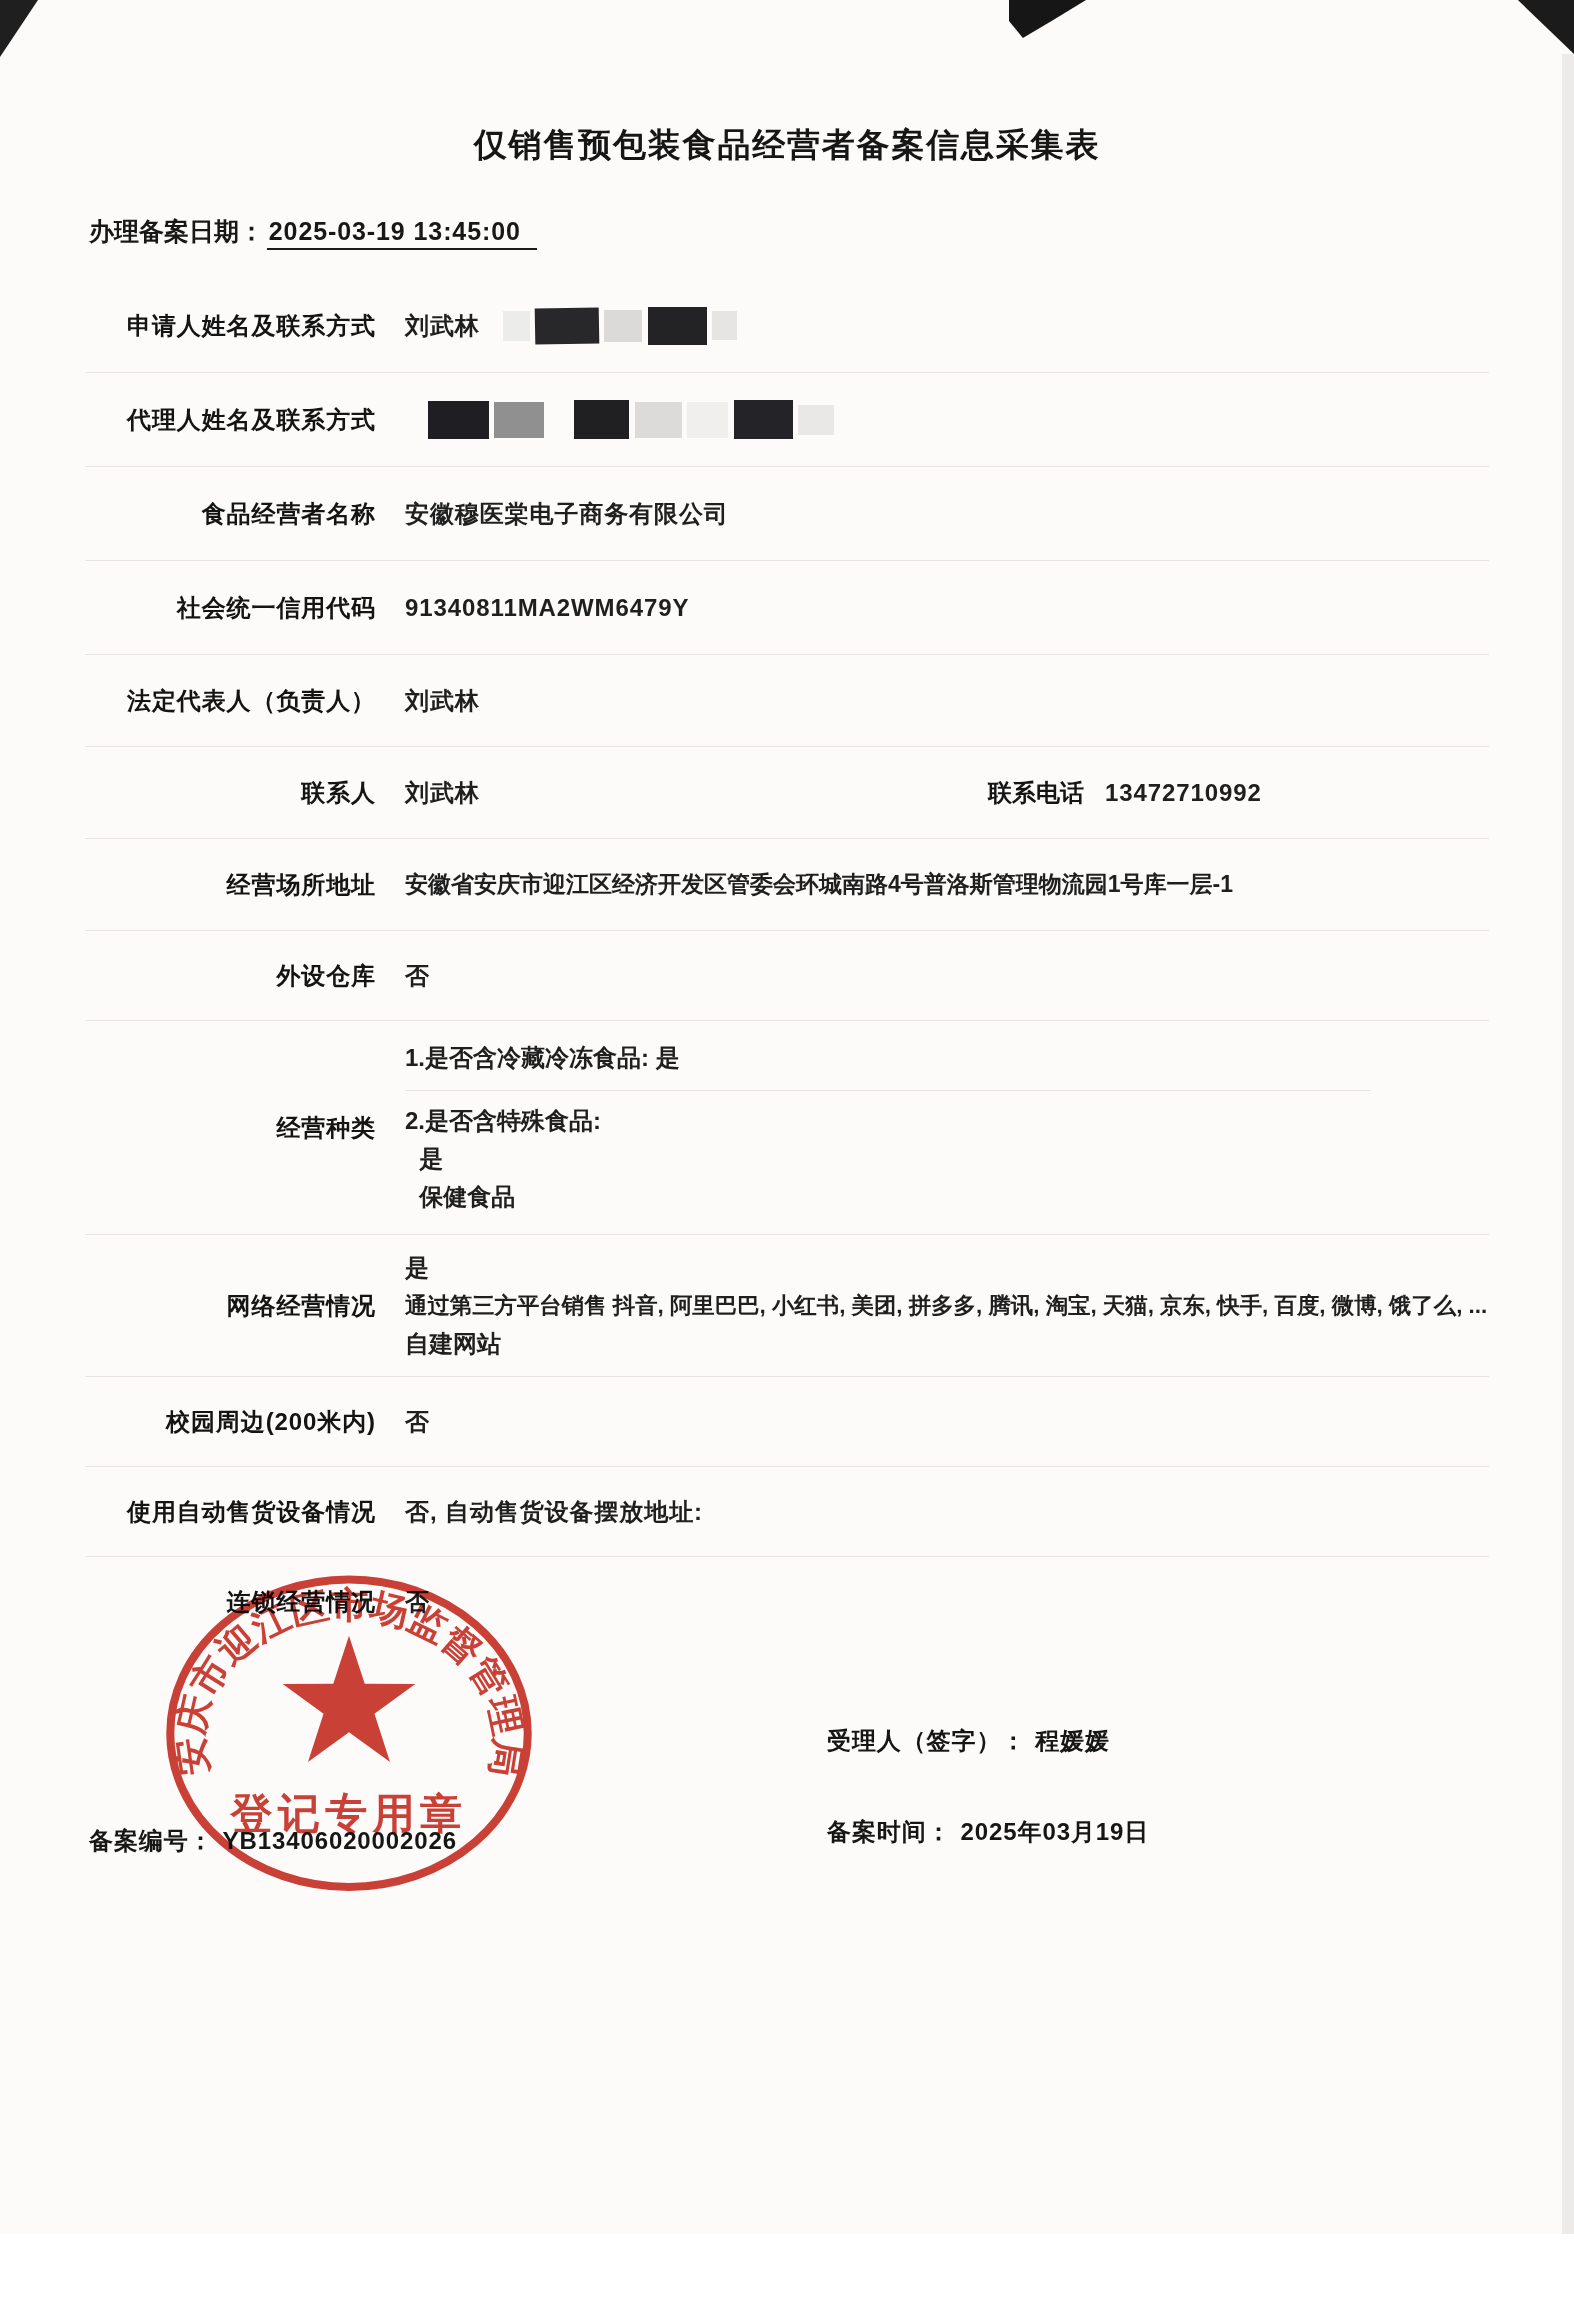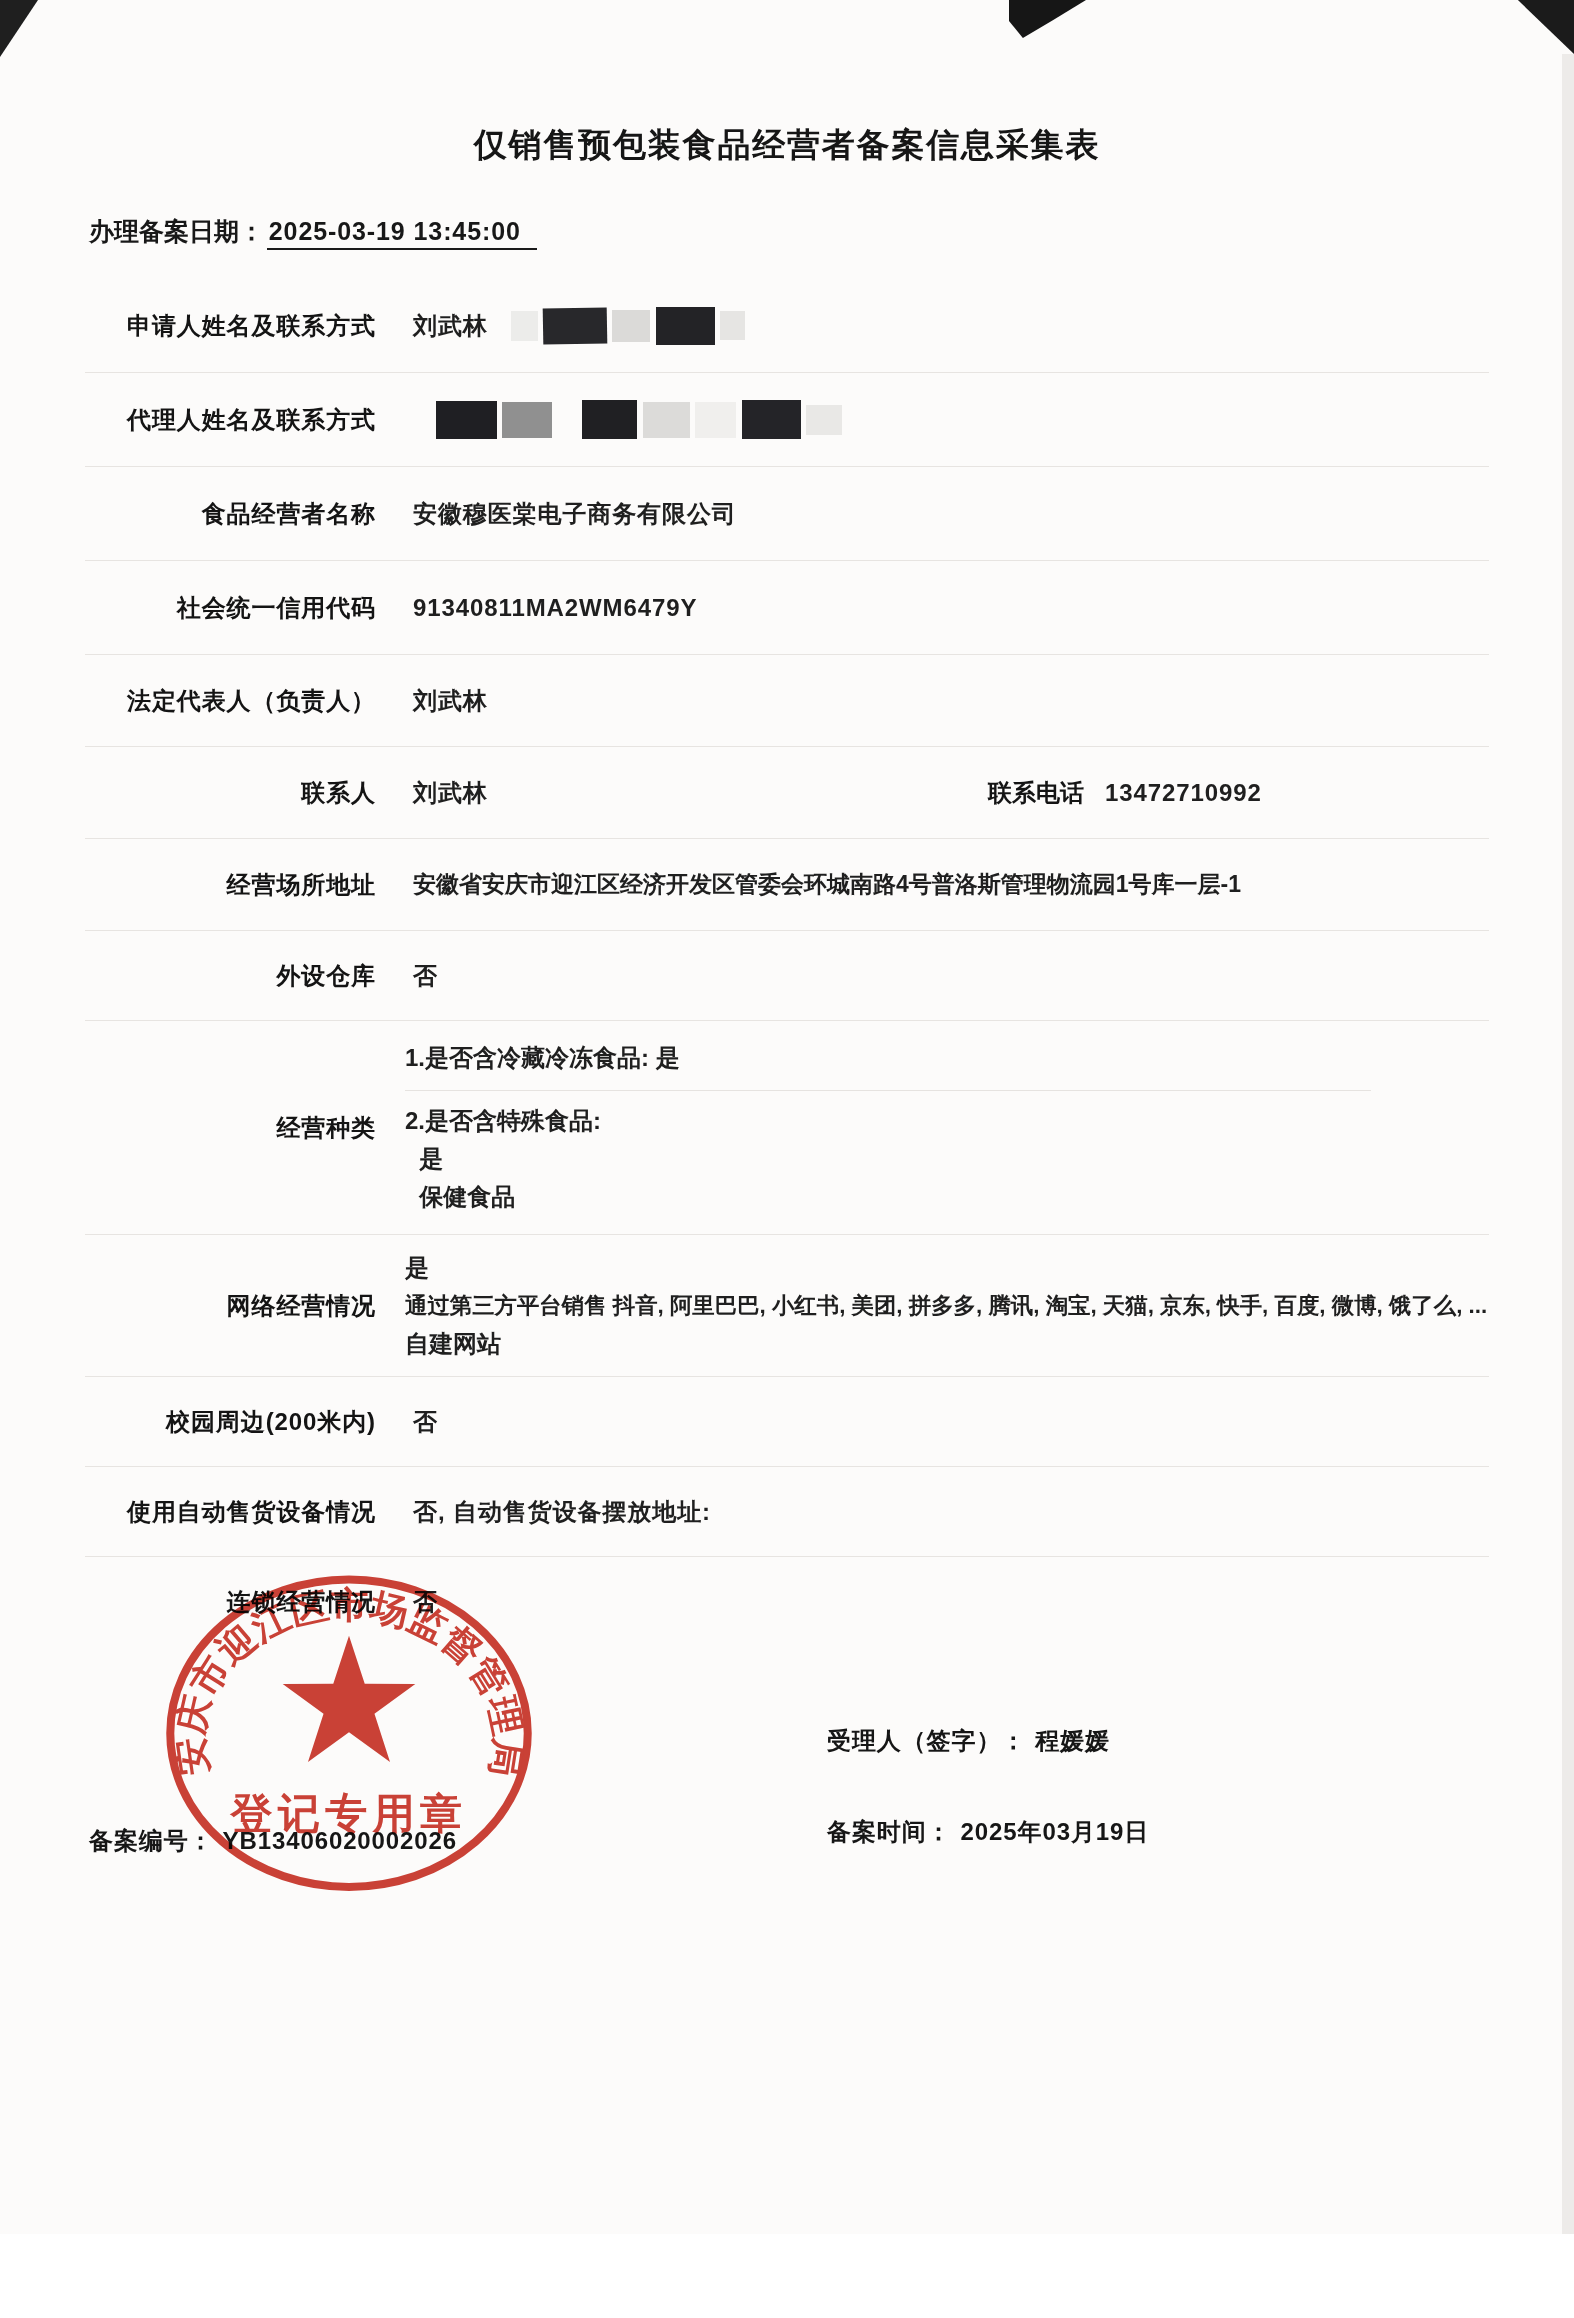--- a/index.html
+++ b/index.html
@@ -23,21 +23,21 @@
   .title{position:absolute;left:0;top:123px;width:1574px;text-align:center;
     font-size:33px;font-weight:700;letter-spacing:1.8px;color:#161616;}
   .dateline{position:absolute;left:89px;top:215px;font-size:25px;font-weight:700;color:#181818;}
   .dateline .dv{margin-left:3px;border-bottom:2.7px solid #1a1a1a;padding:0 16px 2.7px 1.8px;
     letter-spacing:0.9px;}
   
   .form{position:absolute;left:85px;top:279px;width:1404px;}
   .row{display:flex;align-items:center;border-bottom:0.9px solid #e7e4e1;position:relative;}
   .lbl{width:291px;text-align:right;font-size:24px;font-weight:700;color:#141414;
     letter-spacing:0.9px;flex:none;}
-  .val{margin-left:37px;font-size:24px;font-weight:700;color:#1f1f1f;letter-spacing:0.9px;}
+  .val{margin-left:29px;font-size:24px;font-weight:700;color:#1f1f1f;letter-spacing:0.9px;}
   .val.addr{font-size:23px;letter-spacing:0;}
   .lines .ln{font-size:24px;font-weight:700;color:#1f1f1f;line-height:38px;}
   .lines .ln.indent{padding-left:14.3px;}
   .lines .ln.small{font-size:22.4px;letter-spacing:0;}
   .hr-sub{height:0.9px;background:#e6e3e0;width:966px;margin:12.5px 0 10.7px 0;}
   .phone-lbl{position:absolute;left:903px;font-size:24px;font-weight:700;color:#141414;}
   .phone-val{position:absolute;left:1020px;font-size:24px;font-weight:700;color:#1f1f1f;letter-spacing:0.9px;}
   
   .redacts{display:inline-flex;align-items:center;margin-left:23px;vertical-align:middle;}
   .rd{display:inline-block;margin-right:5.4px;}

